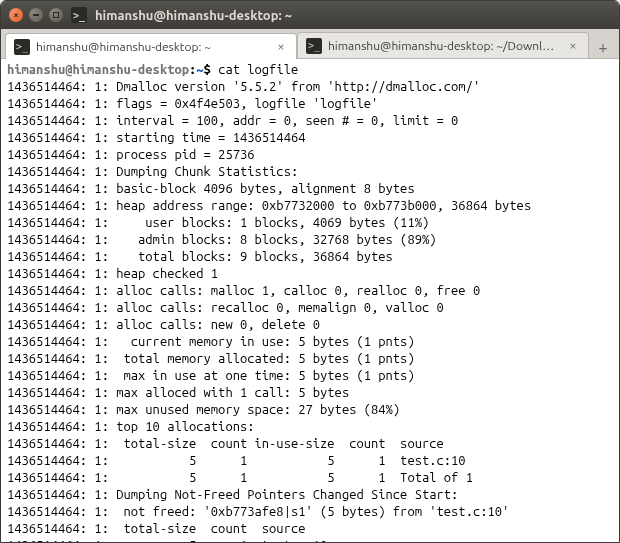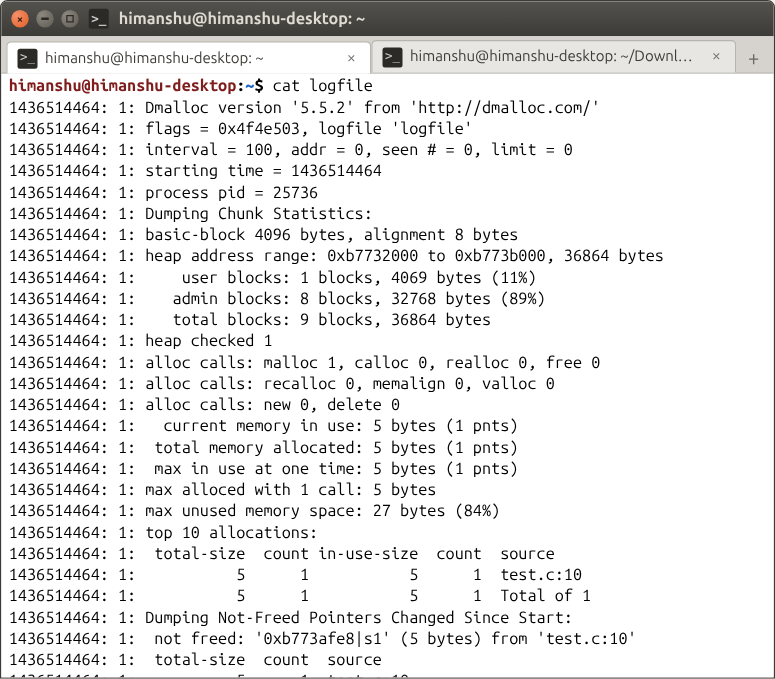--- a/index.html
+++ b/index.html
@@ -90,21 +90,21 @@
     flex: 1;
     background: #ffffff;
     color: #000000;
     font-family: "Ubuntu Mono", "DejaVu Sans Mono", monospace;
     font-size: 13px;
     line-height: 17px;
     padding: 2px 6px 4px 6px;
     white-space: pre;
     overflow: hidden;
   }
-  .prompt-user { color: #7f1d1d; font-weight: bold; }
+  .prompt-user { color: #737373; font-weight: bold; }
   .prompt-colon { color: #000; font-weight: bold; }
   .prompt-path { color: #1565c0; font-weight: bold; }
 </style>
 </head>
 <body>
 
 <div class="window">
 
   <div class="titlebar">
     <div class="win-btns">

